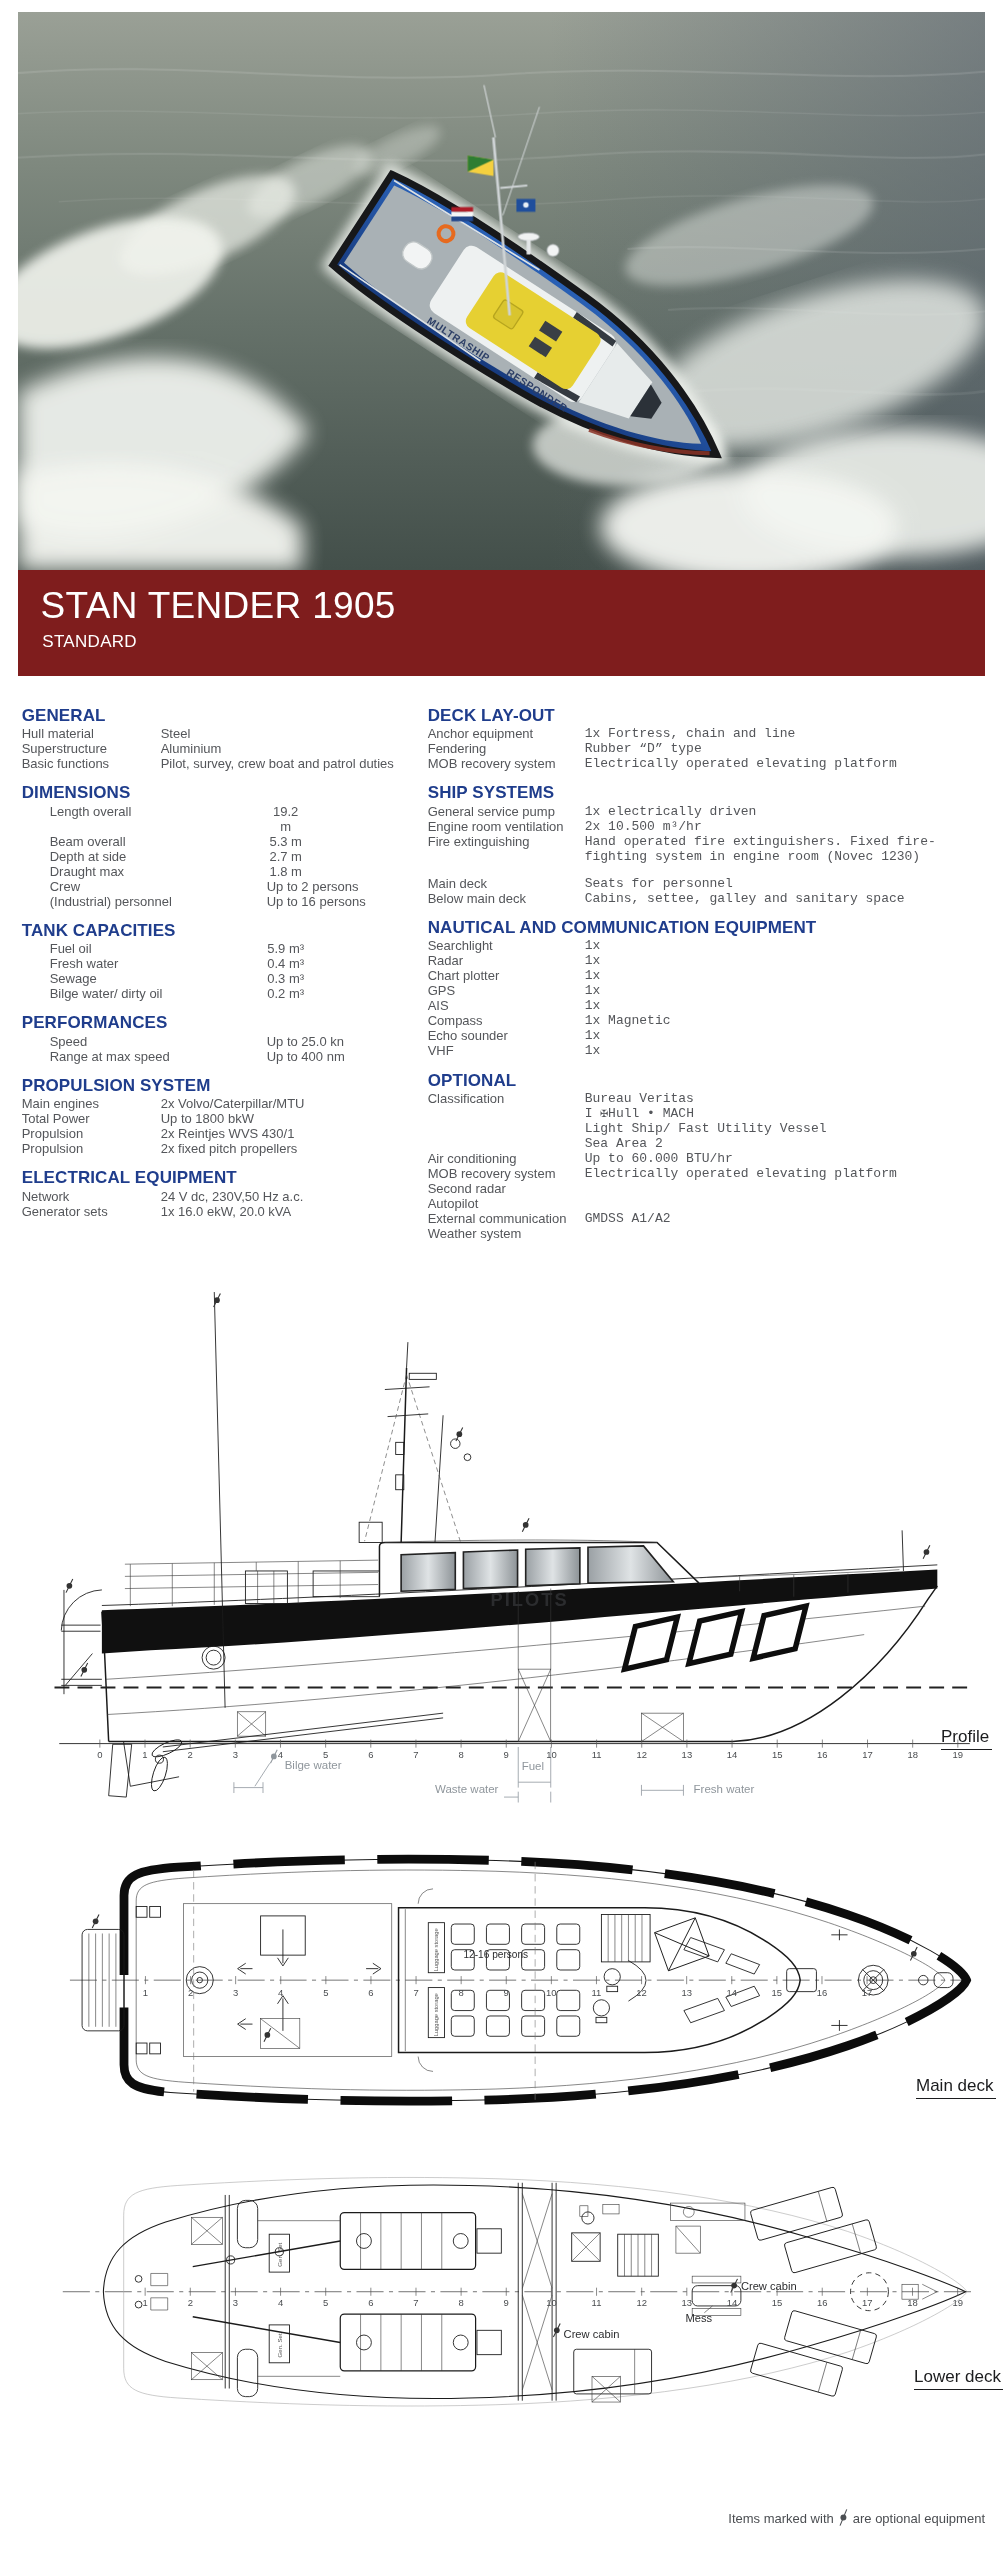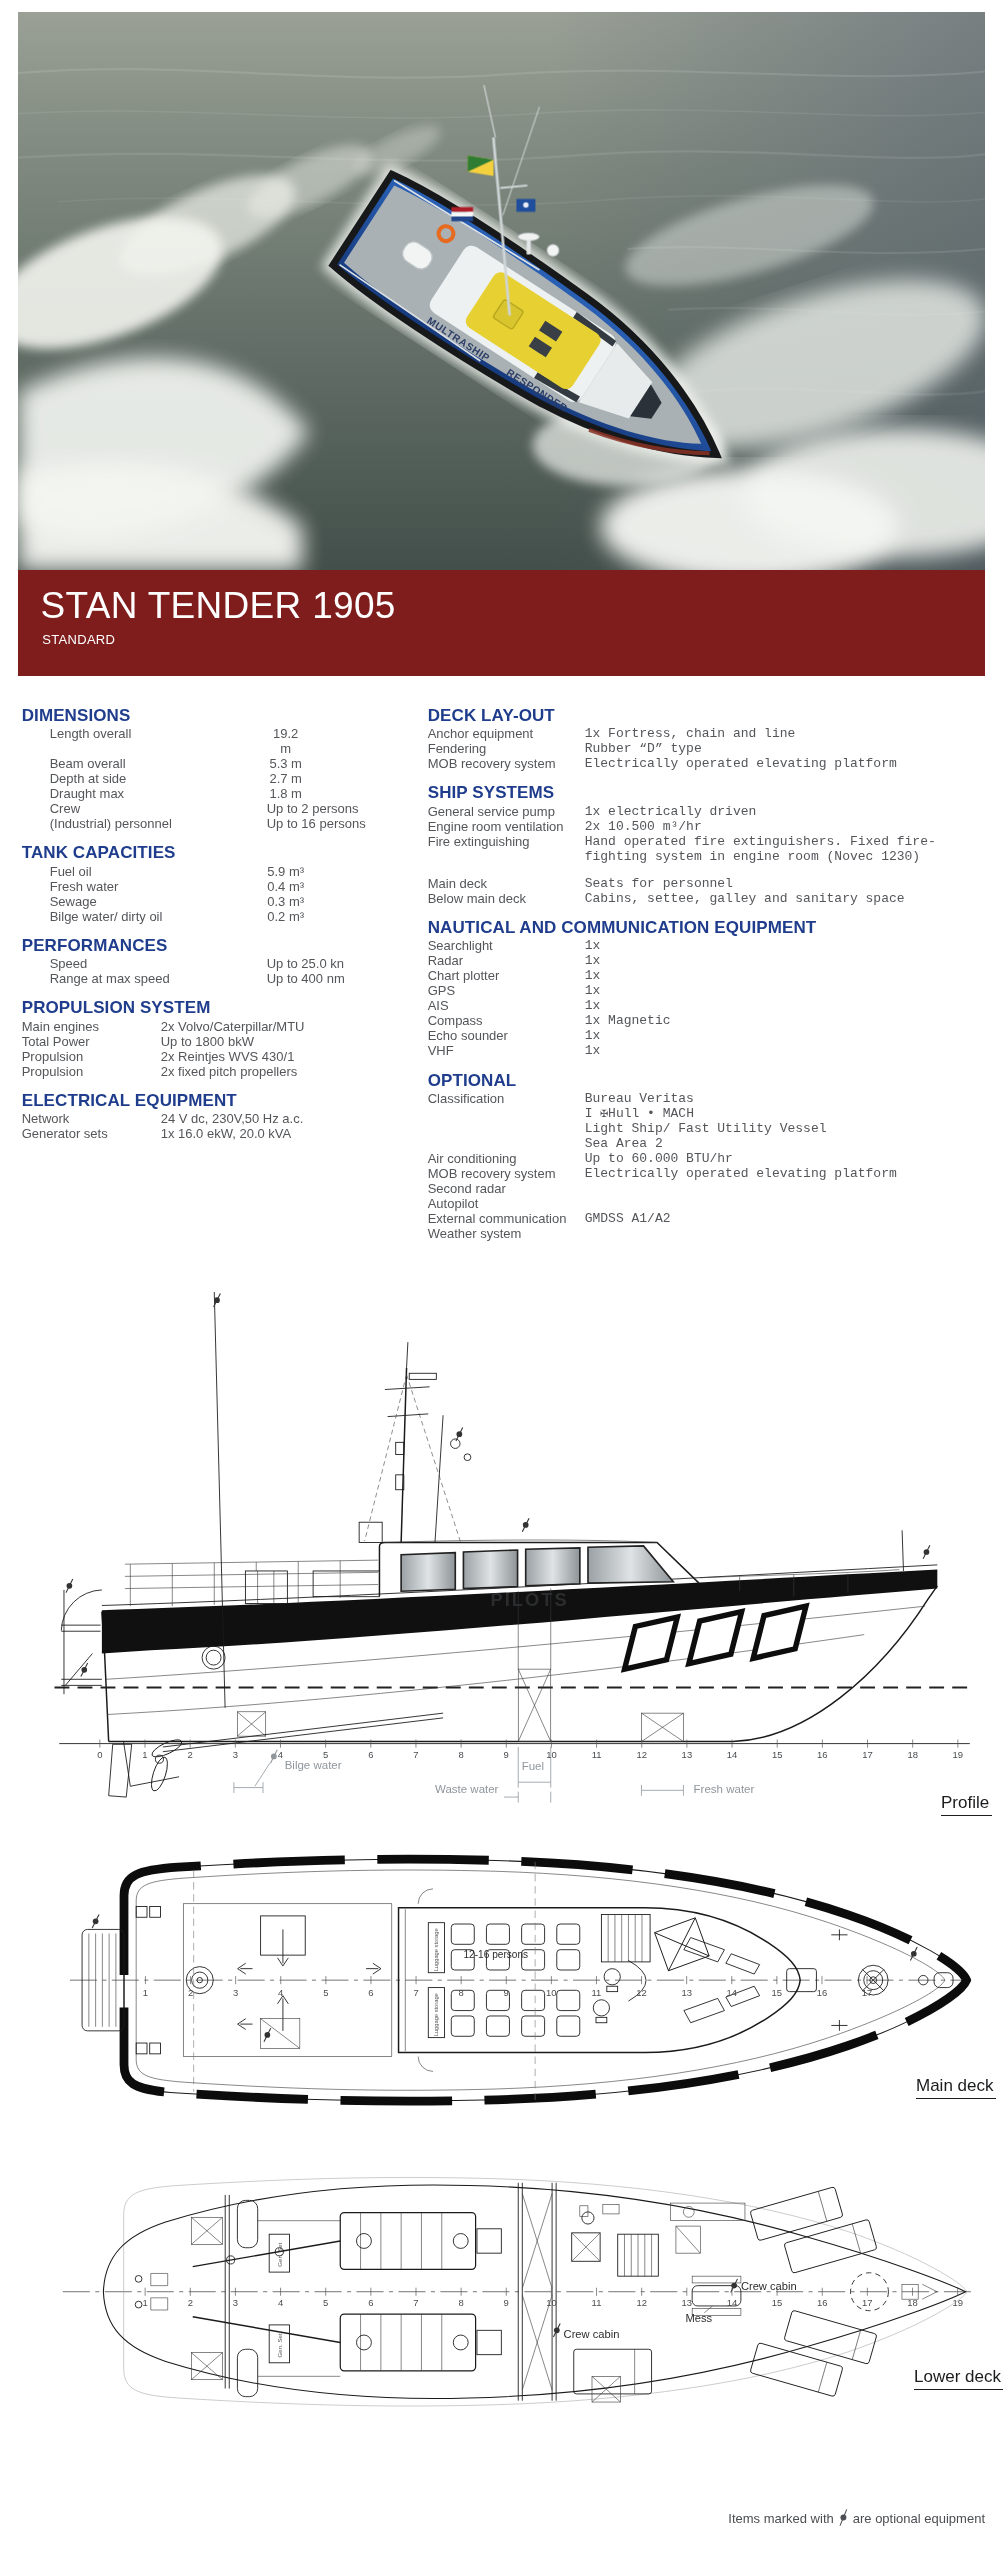--- a/index.html
+++ b/index.html
@@ -3,21 +3,21 @@
 <meta charset="utf-8">
 <style>
   html,body{margin:0;padding:0;background:#e8e8e8;}
   .page{position:relative;width:1004px;height:2576px;background:#ffffff;margin:0 auto;
         font-family:"Liberation Sans",sans-serif;color:#54565a;overflow:hidden;}
   
   .photo{position:absolute;left:18.3px;top:12.2px;width:967px;height:558px;}
   
   .banner{position:absolute;left:18.3px;top:570px;width:967px;height:106px;}
   .banner-title{position:absolute;left:22.3px;top:15px;font-size:37px;letter-spacing:0.3px;color:#ffffff;font-weight:400;}
-  .banner-sub{position:absolute;left:24px;top:62px;font-size:13px;letter-spacing:0.3px;color:#ffffff;font-weight:400;}
+  .banner-sub{position:absolute;left:24px;top:62px;font-size:17px;letter-spacing:0.3px;color:#ffffff;font-weight:400;}
   
   .cols{position:absolute;left:21.7px;top:706px;width:962px;display:flex;font-size:13px;line-height:15px;}
   .col-left{width:406px;flex:0 0 406px;}
   .col-right{width:555px;flex:0 0 555px;}
   .sec{margin:0 0 12.2px 0;}
   .shead{font-size:17px;font-weight:700;color:#1f3d8c;line-height:20.3px;letter-spacing:0.1px;}
   .row{display:flex;align-items:flex-start;}
   .lab{flex:0 0 139px;white-space:nowrap;}
   .val{flex:1;}
   .col-left .far .lab{flex-basis:217px;padding-left:28px;}
@@ -141,20 +141,35 @@
     </g>
   </svg>
 
   <div class="banner" style="background:#7f1d1d;">
     <div class="banner-title">STAN TENDER 1905</div>
     <div class="banner-sub">STANDARD</div>
   </div>
 
   <div class="cols">
     <div class="speccol col-left">
+        <div class="sec near">
+          <div class="shead">GENERAL</div>
+          <div class="row">
+            <span class="lab">Hull material</span>
+            <span class="val">Steel</span>
+          </div>
+          <div class="row">
+            <span class="lab">Superstructure</span>
+            <span class="val">Aluminium</span>
+          </div>
+          <div class="row">
+            <span class="lab">Basic functions</span>
+            <span class="val">Pilot, survey, crew boat and patrol duties</span>
+          </div>
+        </div>
         <div class="sec far">
           <div class="shead">DIMENSIONS</div>
           <div class="row">
             <span class="lab">Length overall</span>
             <span class="val num">19.2 m</span>
           </div>
           <div class="row">
             <span class="lab">Beam overall</span>
             <span class="val num">5.3 m</span>
           </div>
@@ -538,21 +553,21 @@
         <line x1="1182.2" x2="1182.2" y1="689" y2="701" stroke="#555" stroke-width="1"></line>
         <text x="1182.2" y="716" text-anchor="middle" class="fnum">16</text>
         <line x1="1248.9" x2="1248.9" y1="689" y2="701" stroke="#555" stroke-width="1"></line>
         <text x="1248.9" y="716" text-anchor="middle" class="fnum">17</text>
         <line x1="1315.6000000000001" x2="1315.6000000000001" y1="689" y2="701" stroke="#555" stroke-width="1"></line>
         <text x="1315.6000000000001" y="716" text-anchor="middle" class="fnum">18</text>
         <line x1="1382.3" x2="1382.3" y1="689" y2="701" stroke="#555" stroke-width="1"></line>
         <text x="1382.3" y="716" text-anchor="middle" class="fnum">19</text>
       </g>
   </svg>
-  <div class="dw-caption" style="left:941px;top:1793px;">Profile</div>
+  <div class="dw-caption" style="left:941px;top:1727px;">Profile</div>
 
   <svg class="drawing" style="left:21.7px;top:1828px;" width="960" height="284" viewBox="0 0 1418 420">
     <line x1="70" y1="225" x2="1402" y2="225" stroke="#333" stroke-width="1" stroke-dasharray="40 8 6 8"></line>
     <path id="mdHull" d="M150,100 C150,70 170,62 230,58 C420,46 560,44 700,48 C900,54 1080,80 1220,128 C1320,162 1388,204 1396,225 C1388,246 1320,288 1220,322 C1080,370 900,396 700,402 C560,406 420,404 230,392 C170,388 150,380 150,350 Z" fill="none" stroke="#1b1b1b" stroke-width="1.6"></path>
     <path d="M150,100 C150,70 170,62 230,58 C420,46 560,44 700,48 C900,54 1080,80 1220,128 C1320,162 1388,204 1396,225 C1388,246 1320,288 1220,322 C1080,370 900,396 700,402 C560,406 420,404 230,392 C170,388 150,380 150,350 Z" fill="none" stroke="#0c0c0c" stroke-width="13" stroke-dasharray="165 48" stroke-dashoffset="30"></path>
     <path d="M168,108 C168,84 186,78 240,74 C420,62 560,60 700,64 C890,70 1056,94 1192,140 C1286,172 1356,208 1364,225 C1356,242 1286,278 1192,310 C1056,356 890,380 700,386 C560,390 420,388 240,376 C186,372 168,366 168,342 Z" fill="none" stroke="#3a3a3a" stroke-width=".9"></path>
     <g class="ln">
       <rect x="88" y="150" width="62" height="150" rx="8"></rect>
       <line x1="98" y1="156" x2="98" y2="294" class="thin"></line>
         <line x1="108" y1="156" x2="108" y2="294" class="thin"></line>

